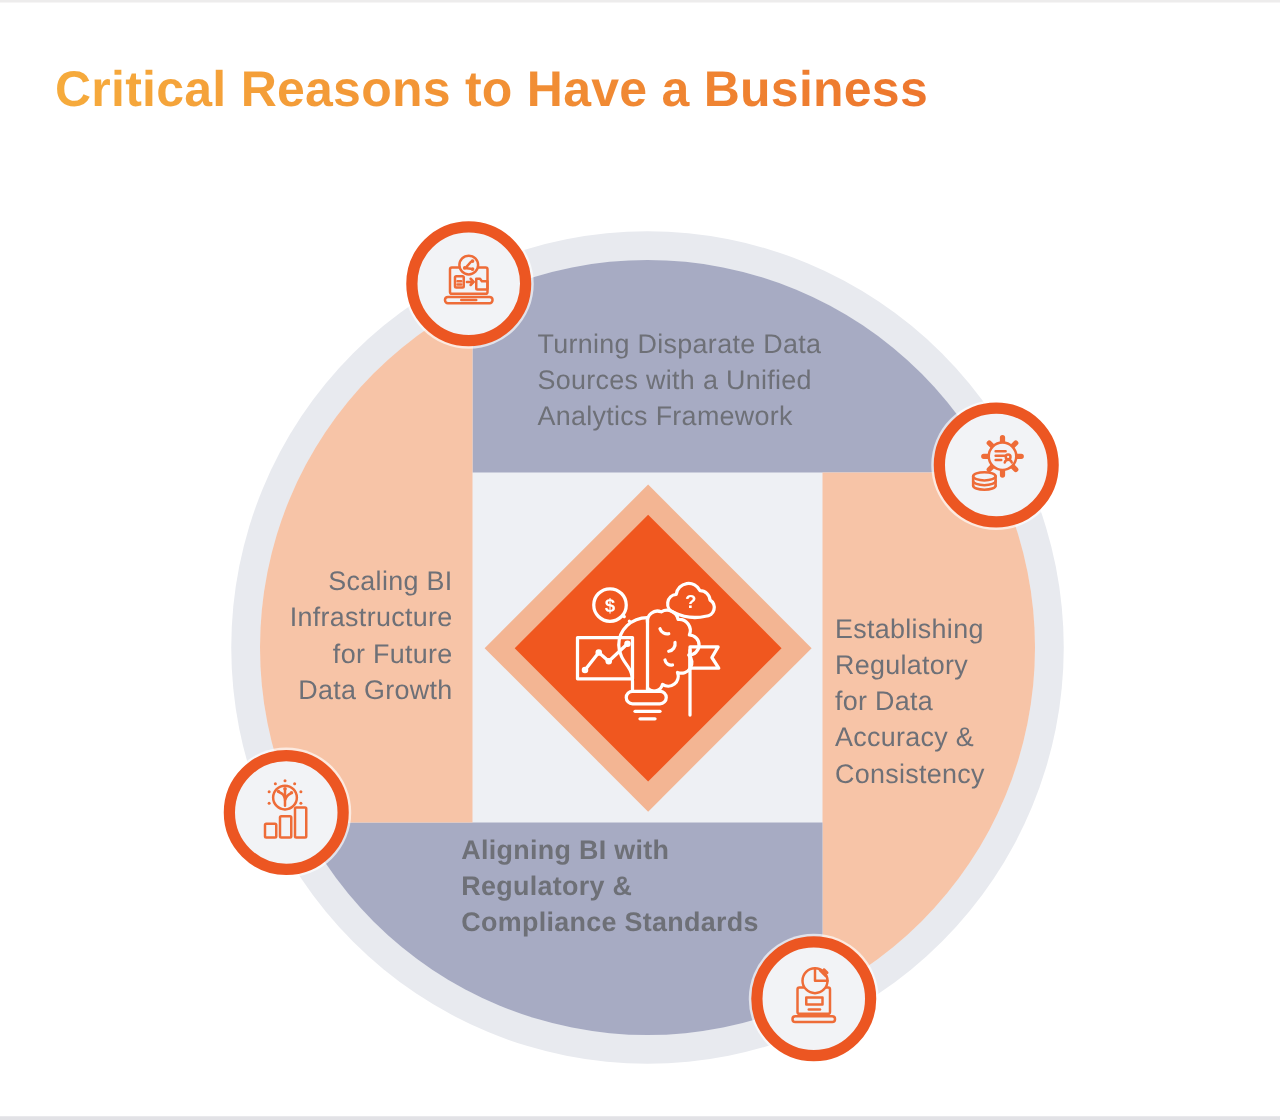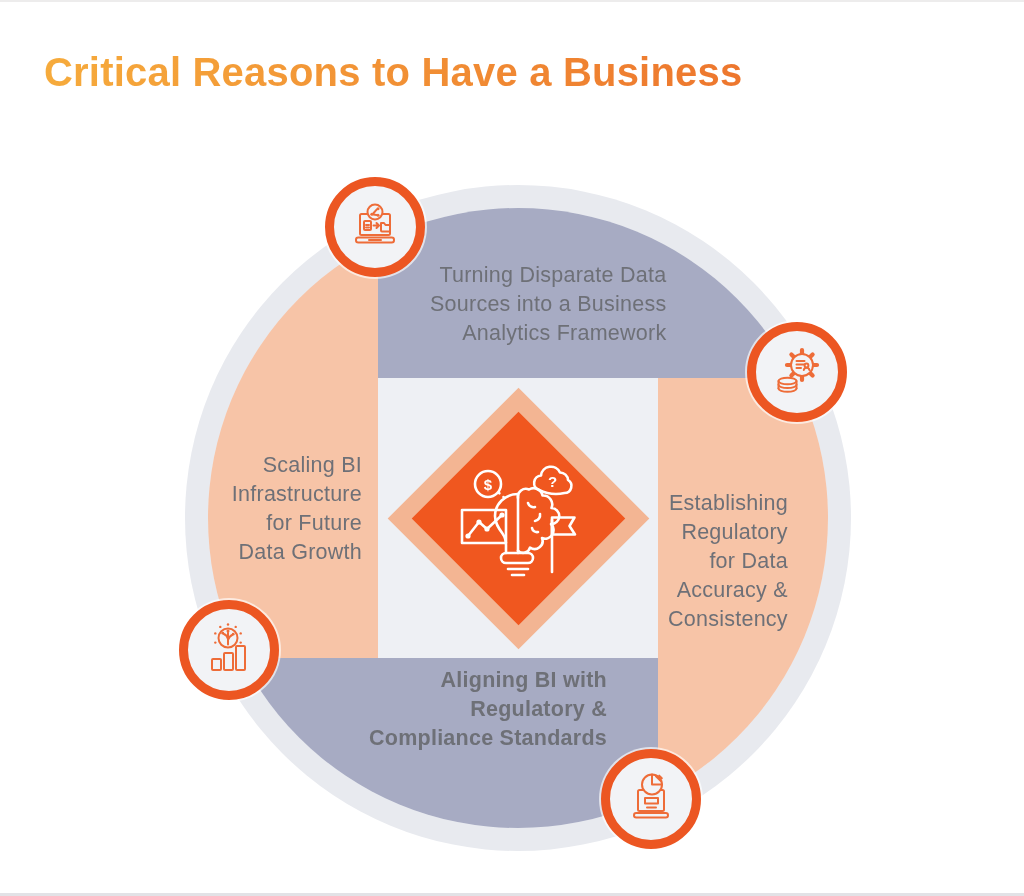--- a/index.html
+++ b/index.html
@@ -33,21 +33,21 @@
   .band.right{left:450px;top:170px;width:170px;height:450px;background:var(--band-peach);}
   .band.bottom{left:0;top:450px;width:450px;height:170px;background:var(--band-gray);}
   .band.left{left:0;top:0;width:170px;height:450px;background:var(--band-peach);}
 
   .diamond{position:absolute;left:426px;top:426px;width:185px;height:185px;
         transform:rotate(45deg);background:var(--diamond-border);z-index:3;}
   .diamond-core{position:absolute;inset:17px;background:var(--diamond);}
   .center-icon{position:absolute;left:452px;top:456px;width:132px;height:132px;z-index:4;}
   .center-icon svg{stroke:#fff;fill:none;stroke-width:2.6;stroke-linecap:round;stroke-linejoin:round;}
 
-  .seg-label{position:absolute;z-index:4;color:var(--text);font-size:21.5px;line-height:29px;letter-spacing:.25px;text-align:right;}
+  .seg-label{position:absolute;z-index:4;color:var(--text);font-size:21.5px;line-height:29px;letter-spacing:.25px;}
   .seg-label.top{left:430px;top:261px;}
   .seg-label.right{left:668px;top:451px;margin-top:38px;}
   .seg-label.left{left:132px;top:451px;width:230px;text-align:right;}
   .seg-label.bottom{left:369px;top:666px;font-weight:bold;}
 
   .badge{position:absolute;width:100px;height:100px;border-radius:50%;
         border:9px solid var(--ring);background:var(--badge-bg);z-index:5;
         display:flex;align-items:center;justify-content:center;
         box-shadow:0 0 0 2px rgba(255,255,255,.65);}
   .badge svg{stroke:var(--icon);fill:none;stroke-width:2;stroke-linecap:round;stroke-linejoin:round;display:block;}
@@ -113,21 +113,21 @@
       <path d="M87,34 a7.5,7.5 0 0 1 2,-14.5 a10,10 0 0 1 19,-3 a8,8 0 0 1 8,7.5 a7,7 0 0 1 -3.5,13 q-13,3 -25.5,-3 z"></path>
       <text class="glyph" x="100.5" y="30.5" font-size="15" text-anchor="middle">?</text>
 
       <path d="M100,64 V116"></path>
       <path d="M100,61.5 h22.5 l-5,8.5 5.5,8.5 H100 z"></path>
     </svg>
   </div>
 
   <div class="seg-label top">
     <div>Turning Disparate Data</div>
-    <div>Sources into a Business</div>
+    <div>Sources with a Unified</div>
     <div>Analytics Framework</div>
   </div>
   <div class="seg-label right">
     <div>Establishing</div>
     <div>Regulatory</div>
     <div>for Data</div>
     <div>Accuracy &amp;</div>
     <div>Consistency</div>
   </div>
   <div class="seg-label left">

